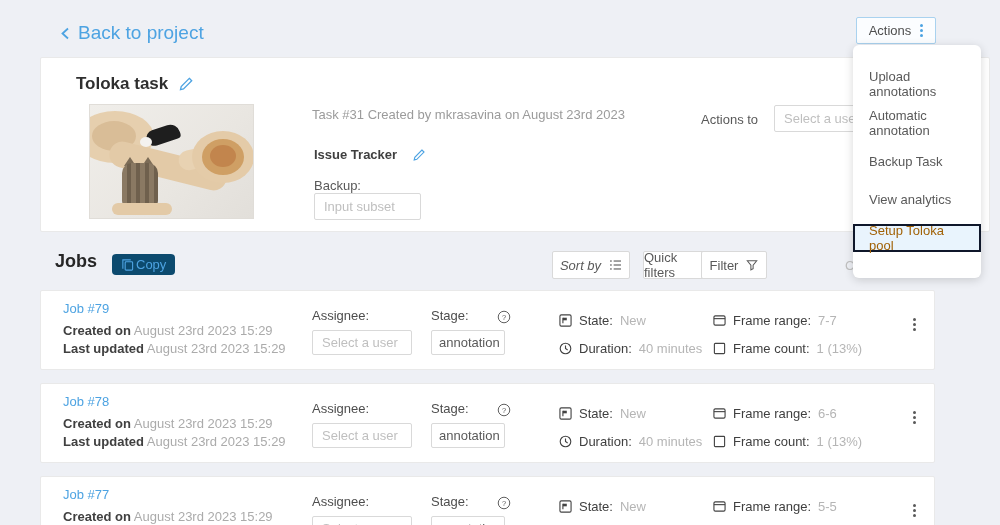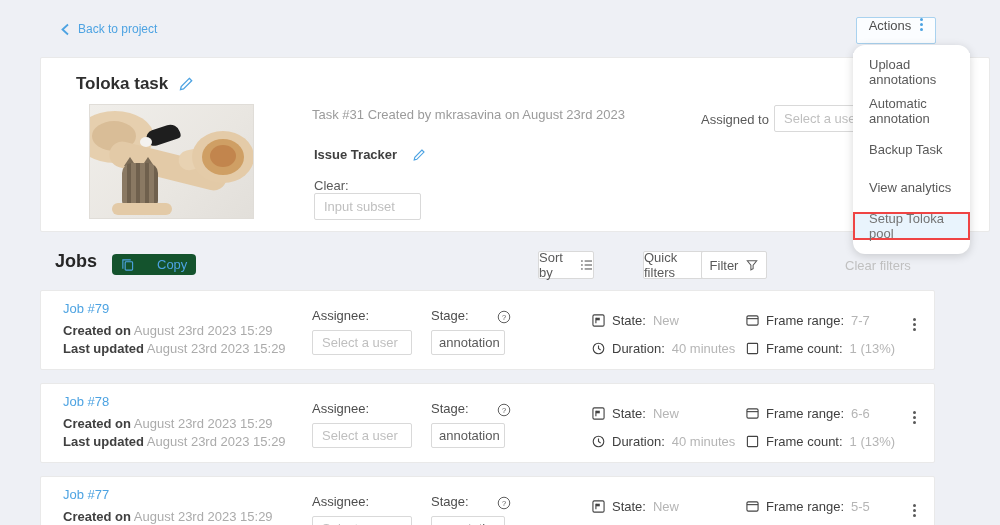--- a/index.html
+++ b/index.html
@@ -4,27 +4,27 @@
 <style>
   * { box-sizing: border-box; margin: 0; padding: 0; }
   body { font-family: "Liberation Sans", sans-serif; }
   .screen {
     position: relative; width: 1000px; height: 525px;
     background: #eef0f5; overflow: hidden; font-size: 13px; color: #434343;
   }
   
   .back-link {
     position: absolute; left: 60px; top: 22px;
-    color: #4da3e2; font-size: 12px; display: flex; align-items: center; gap: 8px;
+    color: #4da3e2; font-size: 19px; display: flex; align-items: center; gap: 8px;
     cursor: pointer;
   }
   .actions-btn {
     position: absolute; left: 856px; top: 17px; width: 80px; height: 27px;
     background: #fbfdff; border: 1px solid #a9d2ef; border-radius: 2px;
-    display: flex; justify-content: center; gap: 9px;
+    display: flex; align-items: center; justify-content: center; gap: 9px;
     color: #4e4e4e; font-size: 13px; cursor: pointer;
   }
   .vdots { display: inline-flex; flex-direction: column; gap: 2px; }
   .vdots i { width: 3px; height: 3px; border-radius: 50%; background: currentColor; }
   .blue { color: #4da3e2; }
   .gray-dots { color: #595959; }
   
   .task-card {
     position: absolute; left: 40px; top: 57px; width: 950px; height: 175px;
     background: #ffffff; border: 1px solid #e9e9e9; border-radius: 2px;
@@ -60,22 +60,22 @@
   .assignee-input-task { position: absolute; left: 733px; top: 47px; width: 185px; height: 27px; }
   input.txt {
     width: 100%; height: 100%; border: 1px solid #d9d9d9; border-radius: 2px;
     padding: 0 9px; font-size: 13px; font-family: "Liberation Sans", sans-serif; color:#595959;
     background: #fff; outline: none;
   }
   input.txt::placeholder { color: #bfbfbf; }
   
   .jobs-heading { position: absolute; left: 55px; top: 251px; font-size: 18px; font-weight: 700; color: #262626; }
   .copy-btn {
-    position: absolute; left: 112px; top: 254px; display: flex; align-items: center; gap: 23px;
-    color: #4da3e2; background: #14532d; border-radius: 4px; padding: 3px 9px; cursor: pointer;
+    position: absolute; left: 112px; top: 254px; display: flex; align-items: center; gap: 2px;
+    color: #4da3e2; background: #0c4a6e; border-radius: 4px; padding: 3px 9px; cursor: pointer;
   }
   .tb-btn {
     position: absolute; top: 251px; height: 28px; background: #fff; border: 1px solid #d9d9d9;
     border-radius: 2px; display: flex; align-items: center; justify-content: center; gap: 8px;
     color: #595959; font-size: 13px; cursor: pointer;
   }
   .clear-filters { position: absolute; left: 845px; top: 258px; color: #c0c0c0; cursor: default; white-space: nowrap; }
   
   .job-card {
     position: absolute; left: 40px; width: 895px; height: 80px;
@@ -90,38 +90,38 @@
   .col-assignee .inp { width: 100px; height: 25px; margin-top: 7px; }
   .col-stage { position: absolute; left: 390px; top: 17px; }
   .stage-select {
     width: 74px; height: 25px; margin-top: 7px; border: 1px solid #d9d9d9; border-radius: 2px;
     background: #fff; display: flex; align-items: center; justify-content: space-between;
     padding: 0 7px; color: #595959; cursor: pointer;
   }
   .help-icon { position: absolute; left: 456px; top: 19px; cursor: pointer; }
   .col-state { position: absolute; left: 518px; top: 21px; }
   .col-frames { position: absolute; left: 672px; top: 21px; }
-  .info-line { display: flex; align-items: center; gap: 7px; height: 16px; margin-left: 33px; }
+  .info-line { display: flex; align-items: center; gap: 7px; height: 16px; }
   .info-line + .info-line { margin-top: 12px; }
   .info-line .lab { color: #404040; }
   .info-line .val { color: #b5b5b5; }
   .job-menu { position: absolute; left: 872px; top: 27px; cursor: pointer; }
   
   .dropdown {
-    position: absolute; left: 853px; top: 45px; width: 117px;
-    background: #fff; border-radius: 12px; box-shadow: 0 2px 10px rgba(0,0,0,0.16);
-    padding: 8px 0; z-index: 50;
+    position: absolute; left: 853px; top: 45px; width: 128px;
+    background: #fff; border-radius: 6px; box-shadow: 0 2px 10px rgba(0,0,0,0.16);
+    padding: 20px 0; z-index: 50;
   }
   .menu-item {
     height: 38.5px; display: flex; align-items: center; padding: 0 16px;
     color: #595959; font-size: 13px; cursor: pointer; background: #fff;
   }
   .menu-item.highlighted {
-    height: 28px; margin: 5px 0 5.5px; background: #e9f4fd; color: #737373;
-    border: 2px solid #ef4444; padding: 0 14px;
+    height: 28px; margin: 5px 0 5.5px; background: #e9f4fd; color: #a16207;
+    border: 2px solid #0f172a; padding: 0 14px;
   }
   .icon { display: inline-flex; align-items: center; justify-content: center; }
 </style>
 </head>
 <body>
 
 <div class="screen">
 
   <div class="back-link">
     <span class="icon">
@@ -162,54 +162,54 @@
       <div class="cat-bw"></div>
         <div class="cat-bw2"></div>
       <div class="tabby-ear1"></div>
         <div class="tabby-ear2"></div>
       <div class="cat-tabby"></div>
       <div class="shelf"></div>
     </div>
 
     <div class="task-meta">Task #31 Created by mkrasavina on August 23rd 2023</div>
 
-    <div class="assigned-label">Assigned to</div>
+    <div class="assigned-label">Actions to</div>
     <div class="assignee-input-task">
       <input class="txt" placeholder="Select a user" style="">
     </div>
 
     <div class="issue-tracker">
       <span>Issue Tracker</span>
       <span class="icon">
         <svg width="14" height="14" viewBox="0 0 16 16">
             <path d="M11.3 2.3l2.4 2.4-8.2 8.2-3 .7.7-3 8.1-8.3z" fill="none" stroke="#4da3e2" stroke-width="1.3"></path>
           </svg>
       </span>
     </div>
 
-    <div class="subset-label">Clear:</div>
+    <div class="subset-label">Backup:</div>
     <div class="subset-input">
       <input class="txt" placeholder="Input subset" style="">
     </div>
   </div>
 
   <div class="jobs-heading">Jobs</div>
   <div class="copy-btn">
     <span class="icon">
       <svg width="13" height="13" viewBox="0 0 14 14">
           <rect x="4.5" y="4" width="8" height="9" rx="1" fill="none" stroke="#4da3e2" stroke-width="1.2"></rect>
           <path d="M10.5 2H2v9.5" fill="none" stroke="#4da3e2" stroke-width="1.2"></path>
         </svg>
     </span>
     <span>Copy</span>
   </div>
 
   <div class="clear-filters">Clear filters</div>
 
-  <div class="tb-btn" style="left:538px; width:56px;">
+  <div class="tb-btn" style="left:552px; width:78px;font-style:italic;">
     <span>Sort by</span>
     <span class="icon">
       <svg width="13" height="12" viewBox="0 0 14 13">
           <g stroke="#595959" stroke-width="1.2">
             <line x1="5" y1="2.2" x2="13" y2="2.2"></line>
             <line x1="5" y1="6.5" x2="13" y2="6.5"></line>
             <line x1="5" y1="10.8" x2="13" y2="10.8"></line>
             <line x1="1" y1="2.2" x2="3" y2="2.2"></line>
             <line x1="1" y1="6.5" x2="3" y2="6.5"></line>
             <line x1="1" y1="10.8" x2="3" y2="10.8"></line>

